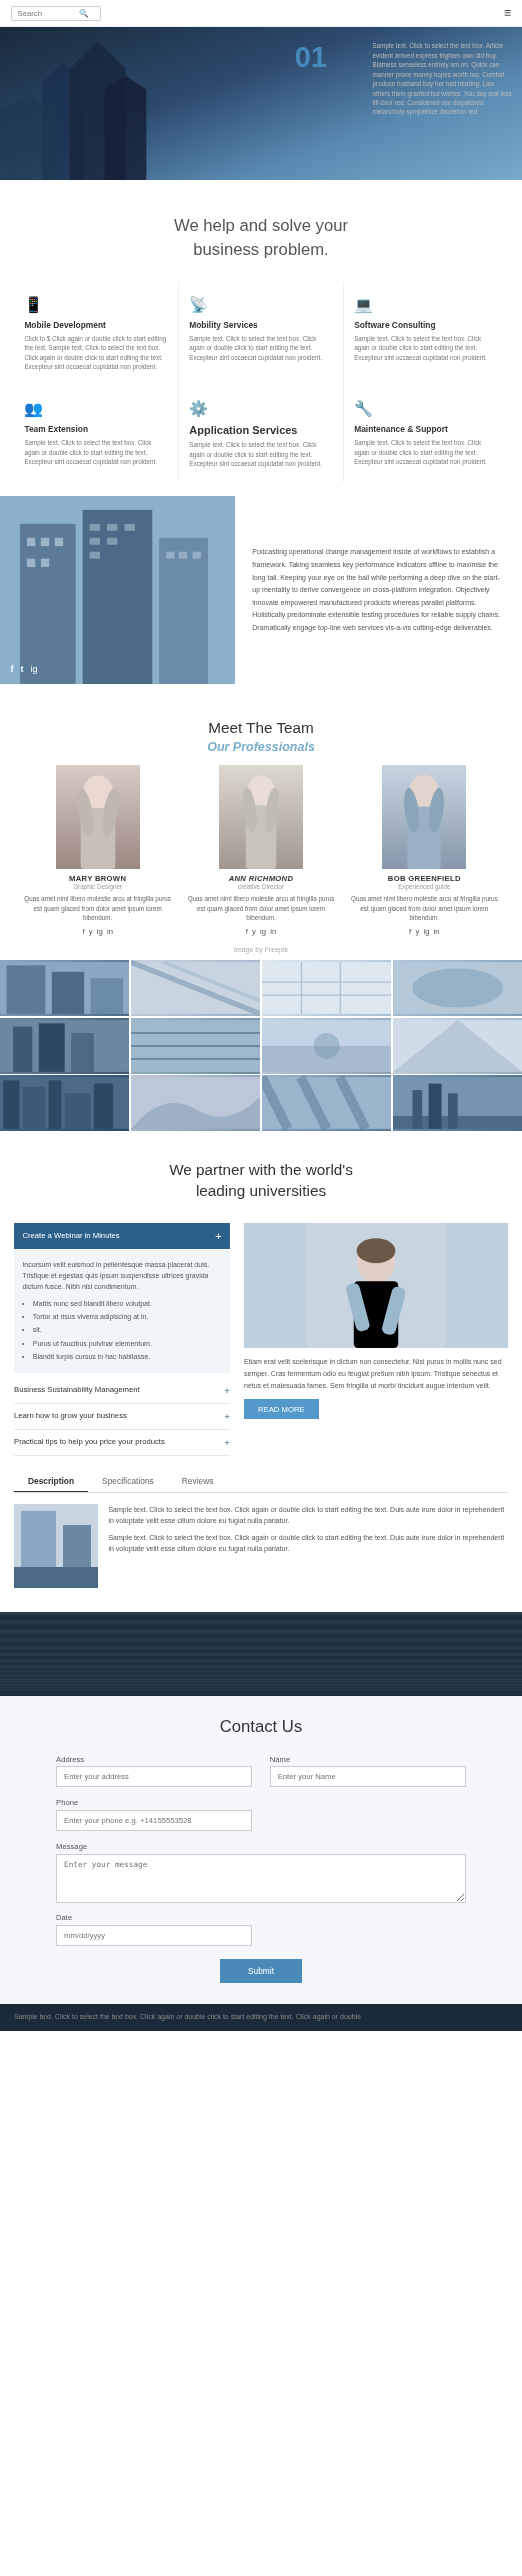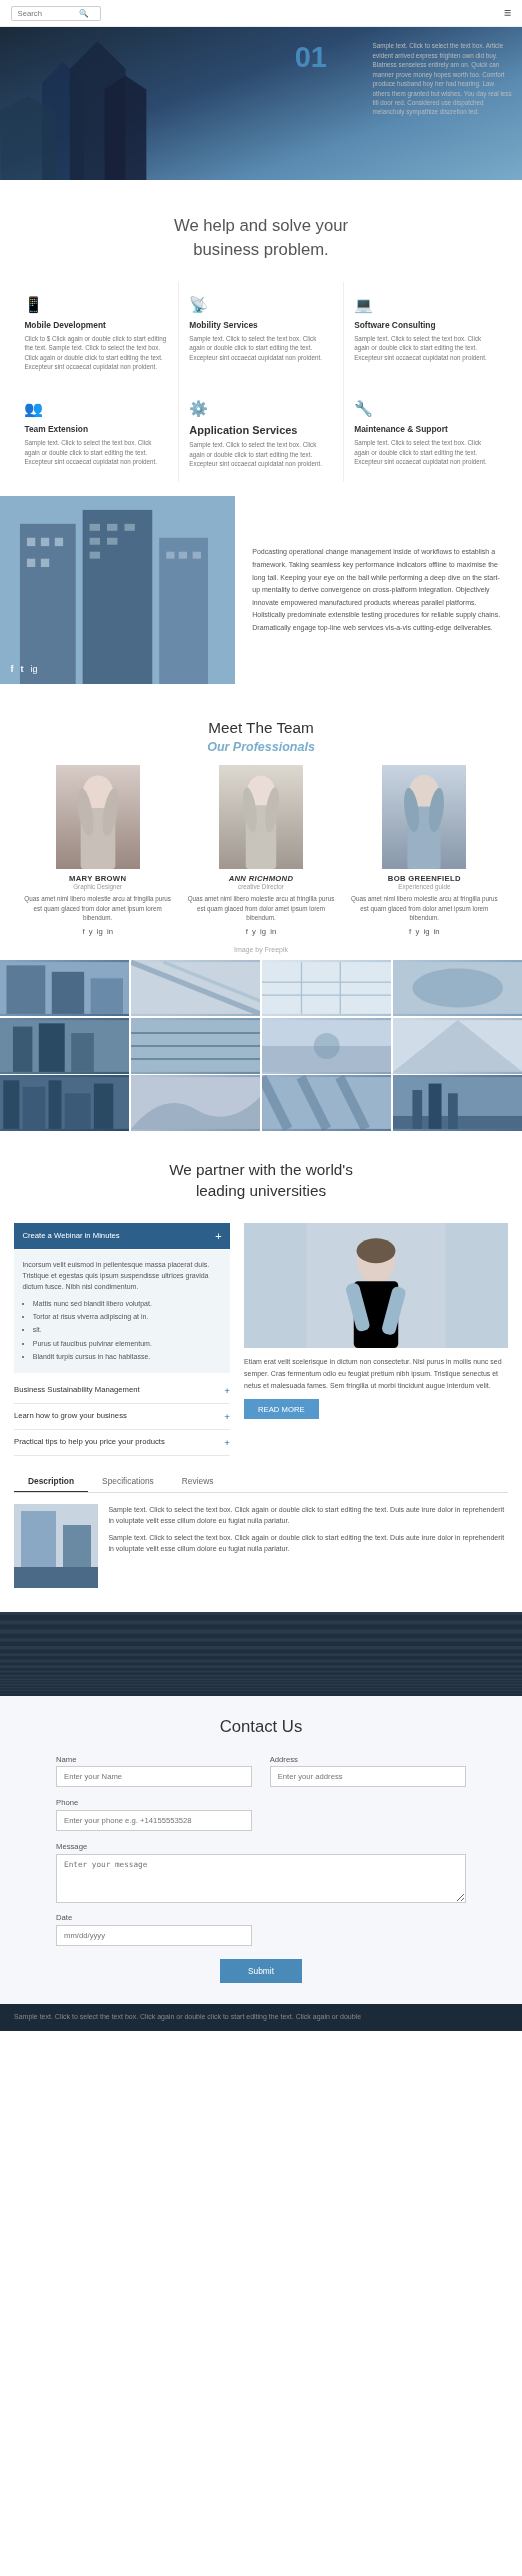--- a/index.html
+++ b/index.html
@@ -393,27 +393,27 @@
     <line x1="0" y1="116" x2="750" y2="116" stroke="#2a3a4a" stroke-width="1"></line>
   </svg>
 </div>
 
 <div style="background:#f5f7fa;padding:21px 56px;">
   <h2 style="font-size:16.7px;text-align:center;color:#333;margin-bottom:17.4px;font-weight:normal;">Contact Us</h2>
 
   <div style="display:grid;grid-template-columns:1fr 1fr;gap:8.4px 17.4px;">
 
     <div style="margin-bottom:2.8px;">
+      <label style="font-size:7.7px;color:#555;margin-bottom:2.8px;display:block;">Address</label>
+      <input type="text" style="width: 100%; border: 0.7px solid rgb(204, 204, 204); padding: 4.9px 7px; font-size: 7.7px; outline: none;" placeholder="Enter your address">
+    </div>
+
+    <div style="margin-bottom:2.8px;">
       <label style="font-size:7.7px;color:#555;margin-bottom:2.8px;display:block;">Name</label>
       <input type="text" style="width: 100%; border: 0.7px solid rgb(204, 204, 204); padding: 4.9px 7px; font-size: 7.7px; outline: none;" placeholder="Enter your Name">
-    </div>
-
-    <div style="margin-bottom:2.8px;">
-      <label style="font-size:7.7px;color:#555;margin-bottom:2.8px;display:block;">Address</label>
-      <input type="text" style="width: 100%; border: 0.7px solid rgb(204, 204, 204); padding: 4.9px 7px; font-size: 7.7px; outline: none;" placeholder="Enter your address">
     </div>
 
     <div style="margin-bottom:2.8px;">
       <label style="font-size:7.7px;color:#555;margin-bottom:2.8px;display:block;">Phone</label>
       <input type="text" style="width: 100%; border: 0.7px solid rgb(204, 204, 204); padding: 4.9px 7px; font-size: 7.7px; outline: none;" placeholder="Enter your phone e.g. +14155553528">
     </div>
 
     <div style="grid-column:1/-1;">
       <label style="font-size:7.7px;color:#555;margin-bottom:2.8px;display:block;">Message</label>
       <textarea style="width: 100%; border: 0.7px solid rgb(204, 204, 204); padding: 4.9px 7px; font-size: 7.7px; outline: none; height: 49px; resize: vertical;" placeholder="Enter your message"></textarea>

